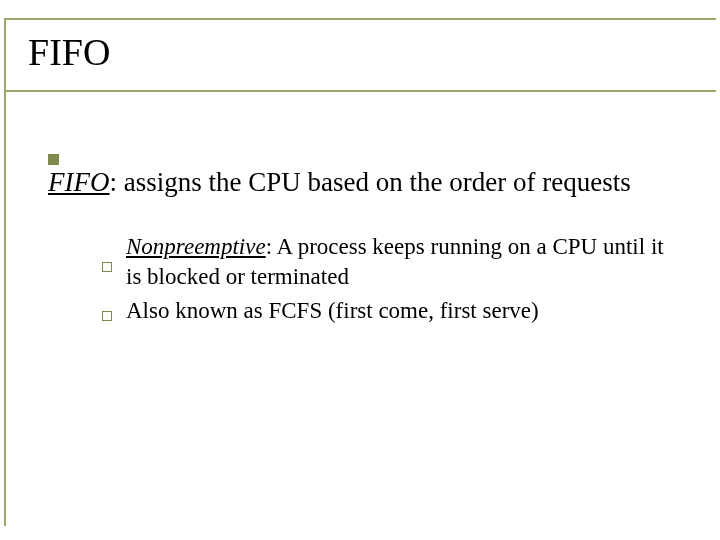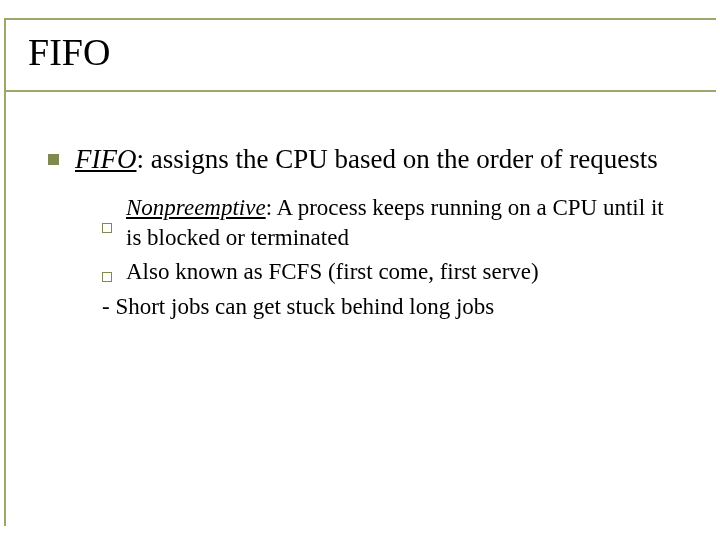--- a/index.html
+++ b/index.html
@@ -43,21 +43,22 @@
   }
   .content {
     padding-top: 30px;
     padding-left: 22px;
     padding-right: 10px;
   }
   .lvl1 {
     display: flex;
     font-size: 27px;
     line-height: 1.28;
-    margin-bottom: 16px;
+    margin-bottom: 32px;
+    flex-direction: column;
   }
   .lvl1 .bullet {
     width: 11px; height: 11px;
     background: #7f8a4f;
     flex: 0 0 11px;
     margin-top: 12px;
     margin-right: 16px;
   }
   .lvl1 .text { flex: 1; }
   .lvl2-wrap {
@@ -110,18 +111,17 @@
         <div class="text">
           <span class="italic underline">Nonpreemptive</span><span>:  A process keeps running on a CPU until it is blocked or terminated</span>
         </div>
       </div>
 
       <div class="lvl2">
         <div class="bullet"></div>
         <div class="text">Also known as FCFS (first come, first serve)</div>
       </div>
 
-      <div class="lvl2x">- Short jobs can get stuck behind long jobs</div>
 
     </div>
 
   </div>
 </div>
 
 </body></html>

